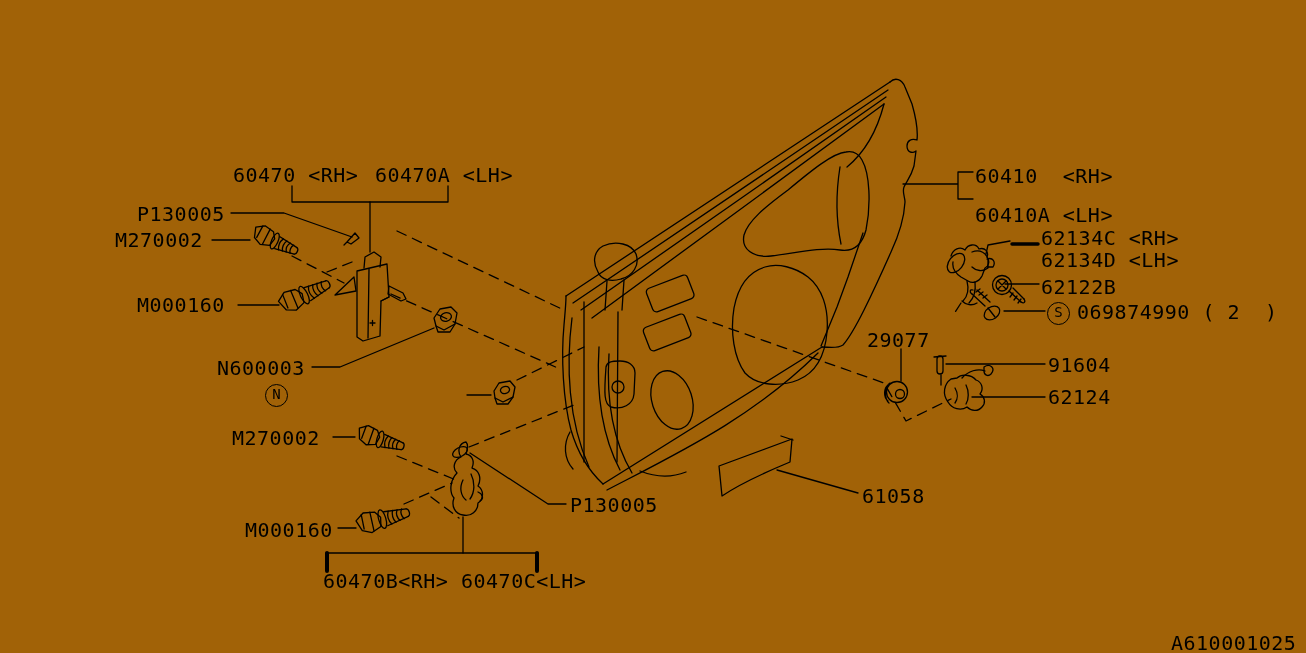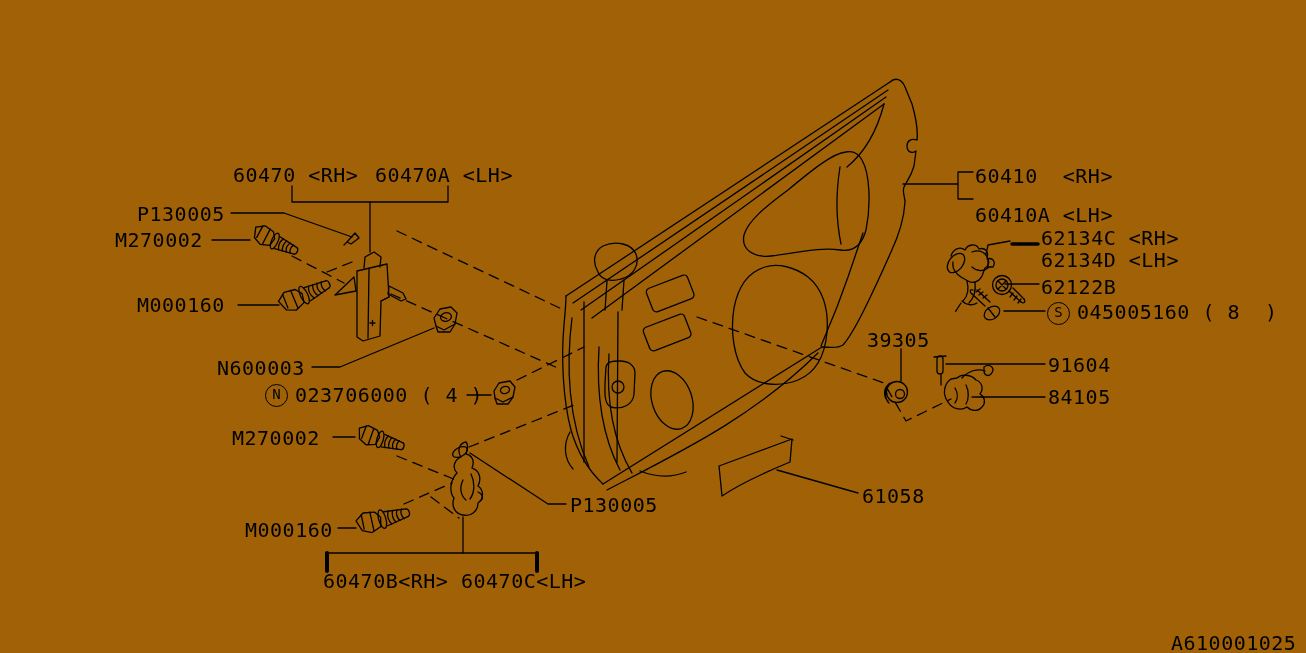--- a/index.html
+++ b/index.html
@@ -207,33 +207,32 @@
     </g>
   </svg>
 
   <span class="lbl" style="left:233px;top:164px">60470 &lt;RH&gt;</span>
   <span class="lbl" style="left:375px;top:164px">60470A &lt;LH&gt;</span>
   <span class="lbl" style="left:137px;top:203px">P130005</span>
   <span class="lbl" style="left:115px;top:229px">M270002</span>
   <span class="lbl" style="left:137px;top:294px">M000160</span>
   <span class="lbl" style="left:217px;top:357px">N600003</span>
   <span class="circ" style="left:265px;top:384px">N</span>
-  <span class="lbl" style="left:295px;top:384px">023706000 ( 4 )</span>
   <span class="lbl" style="left:232px;top:427px">M270002</span>
   <span class="lbl" style="left:245px;top:519px">M000160</span>
   <span class="lbl" style="left:323px;top:570px">60470B&lt;RH&gt;</span>
   <span class="lbl" style="left:461px;top:570px">60470C&lt;LH&gt;</span>
   <span class="lbl" style="left:570px;top:494px">P130005</span>
   <span class="lbl" style="left:975px;top:165px">60410  &lt;RH&gt;</span>
   <span class="lbl" style="left:975px;top:204px">60410A &lt;LH&gt;</span>
   <span class="lbl" style="left:1041px;top:227px">62134C &lt;RH&gt;</span>
   <span class="lbl" style="left:1041px;top:249px">62134D &lt;LH&gt;</span>
   <span class="lbl" style="left:1041px;top:276px">62122B</span>
   <span class="circ" style="left:1047px;top:302px">S</span>
-  <span class="lbl" style="left:1077px;top:301px">045005160 ( 8  )</span>
-  <span class="lbl" style="left:867px;top:329px">39305</span>
+  <span class="lbl" style="left:1077px;top:301px">069874990 ( 2  )</span>
+  <span class="lbl" style="left:867px;top:329px">29077</span>
   <span class="lbl" style="left:1048px;top:354px">91604</span>
-  <span class="lbl" style="left:1048px;top:386px">84105</span>
+  <span class="lbl" style="left:1048px;top:386px">62124</span>
   <span class="lbl" style="left:862px;top:485px">61058</span>
 
   <span class="code" style="left:1171px;top:631px">A610001025</span>
 
 </div>
 
 </body></html>

